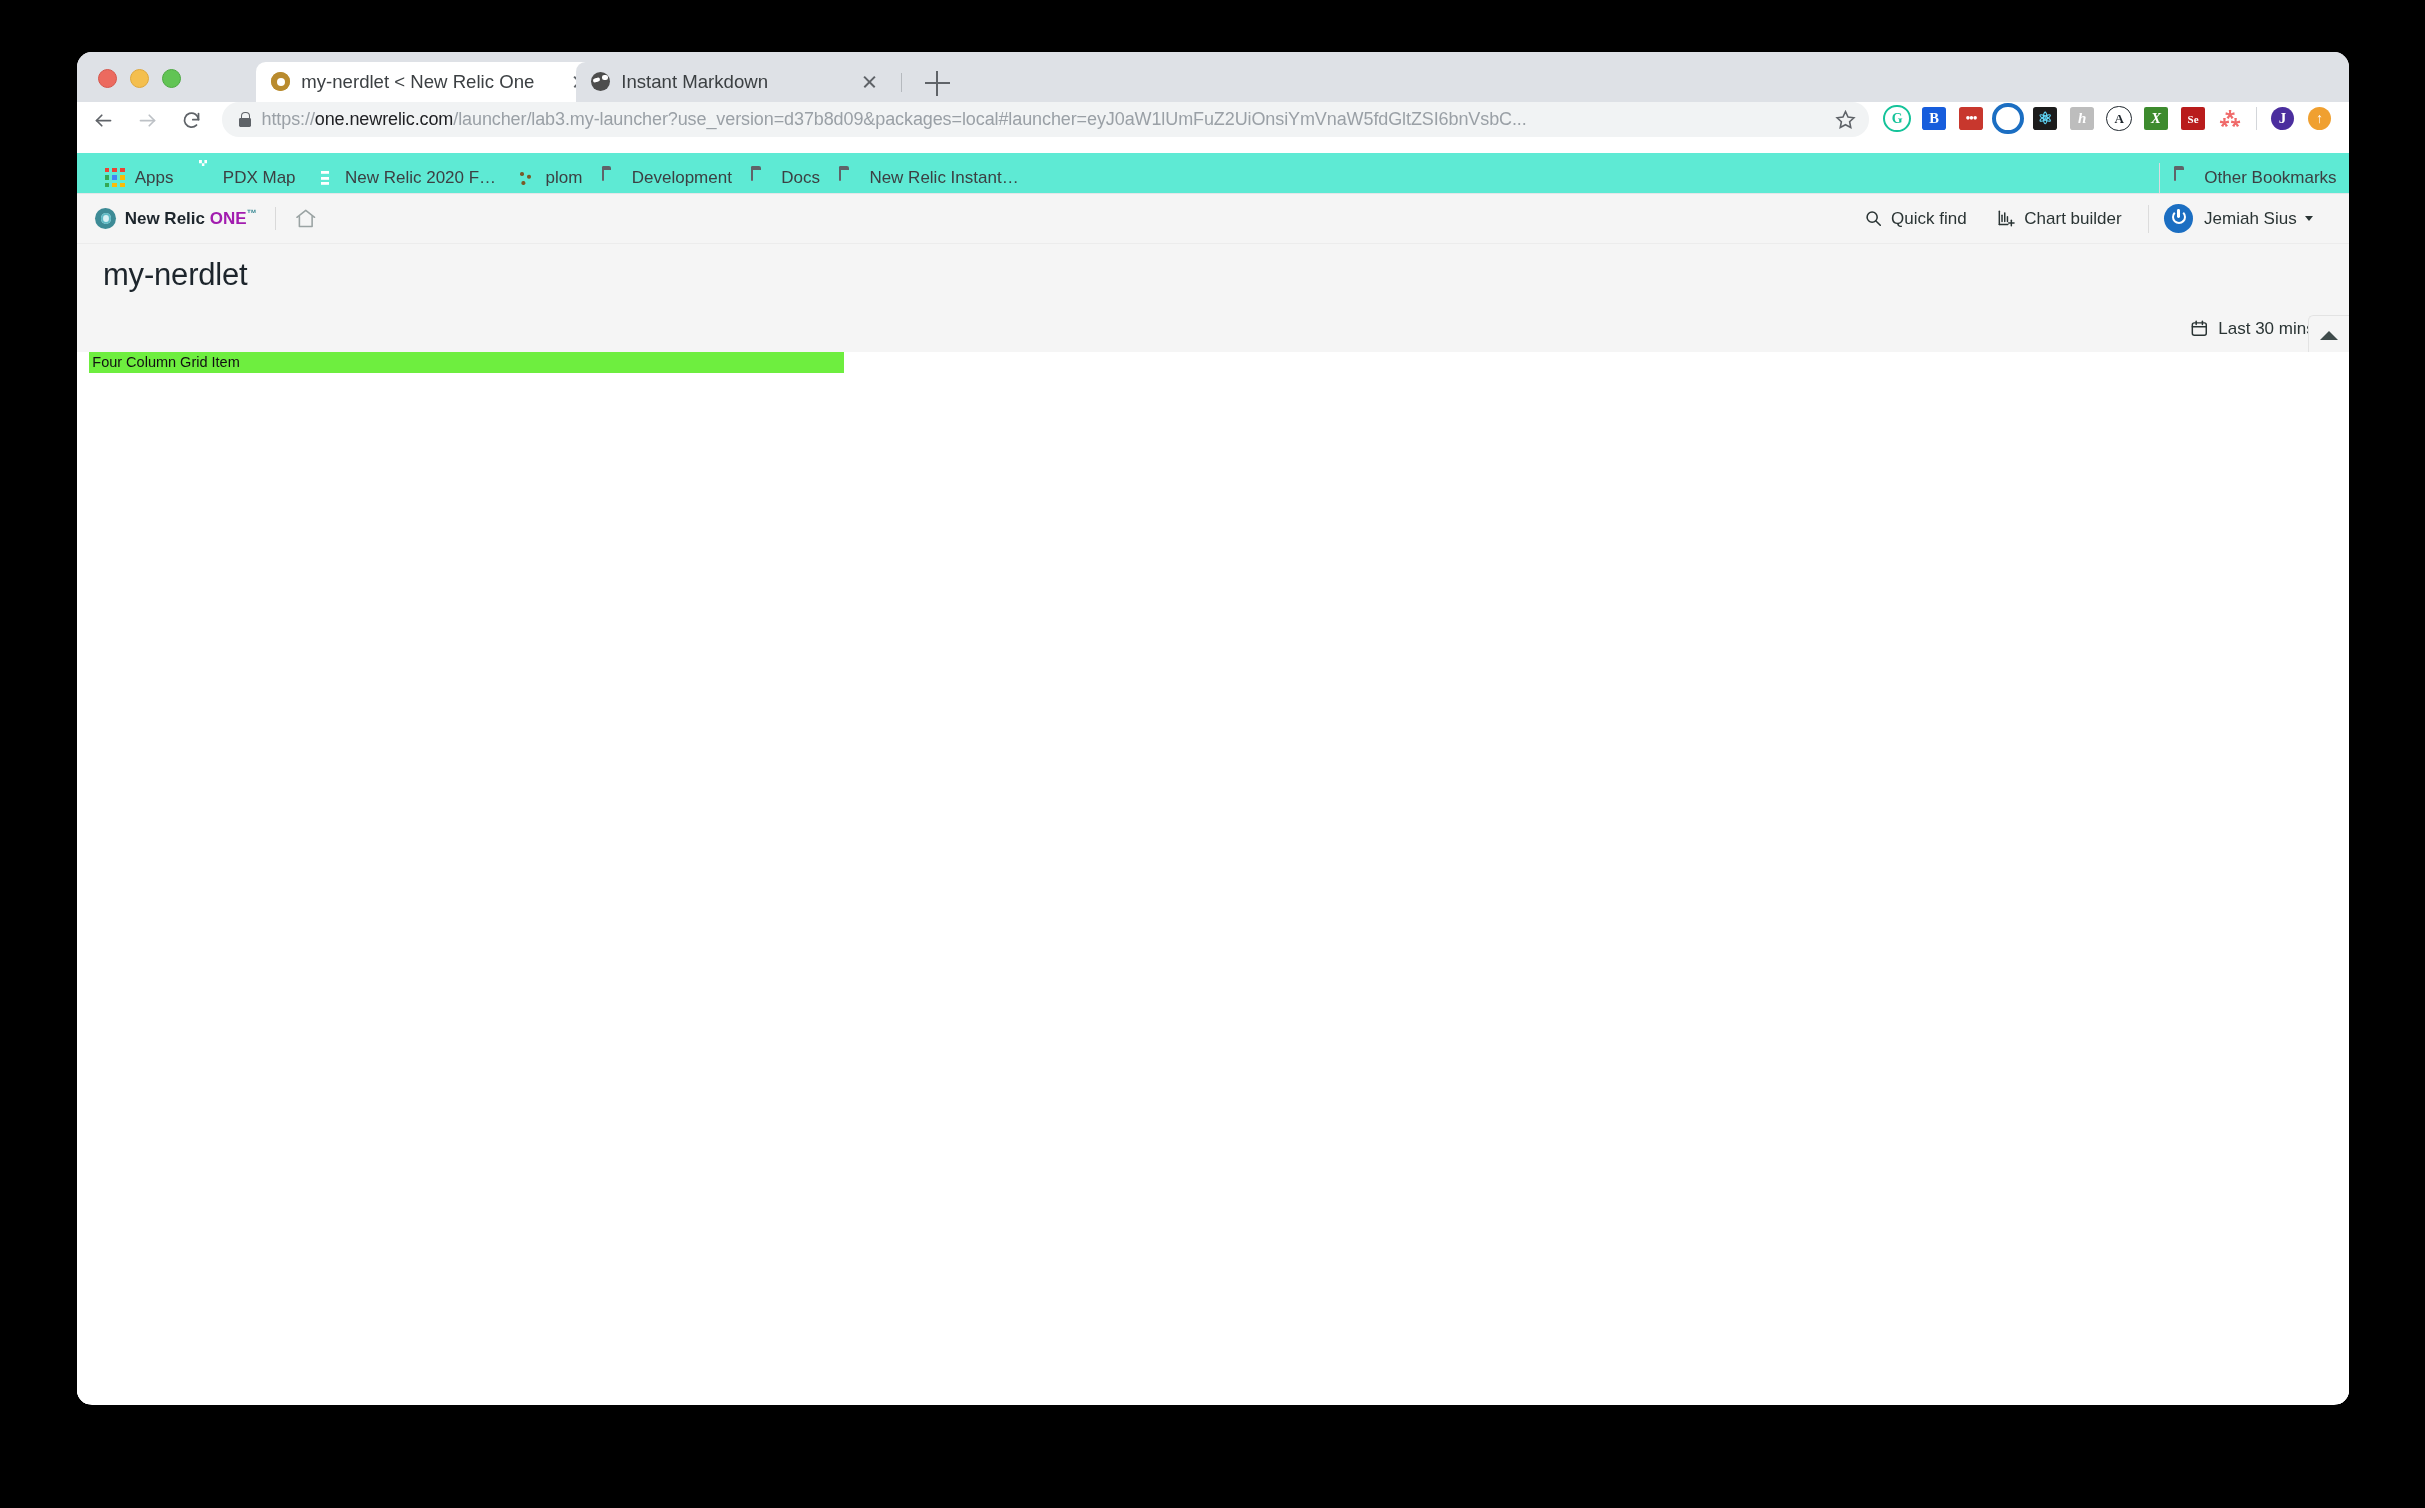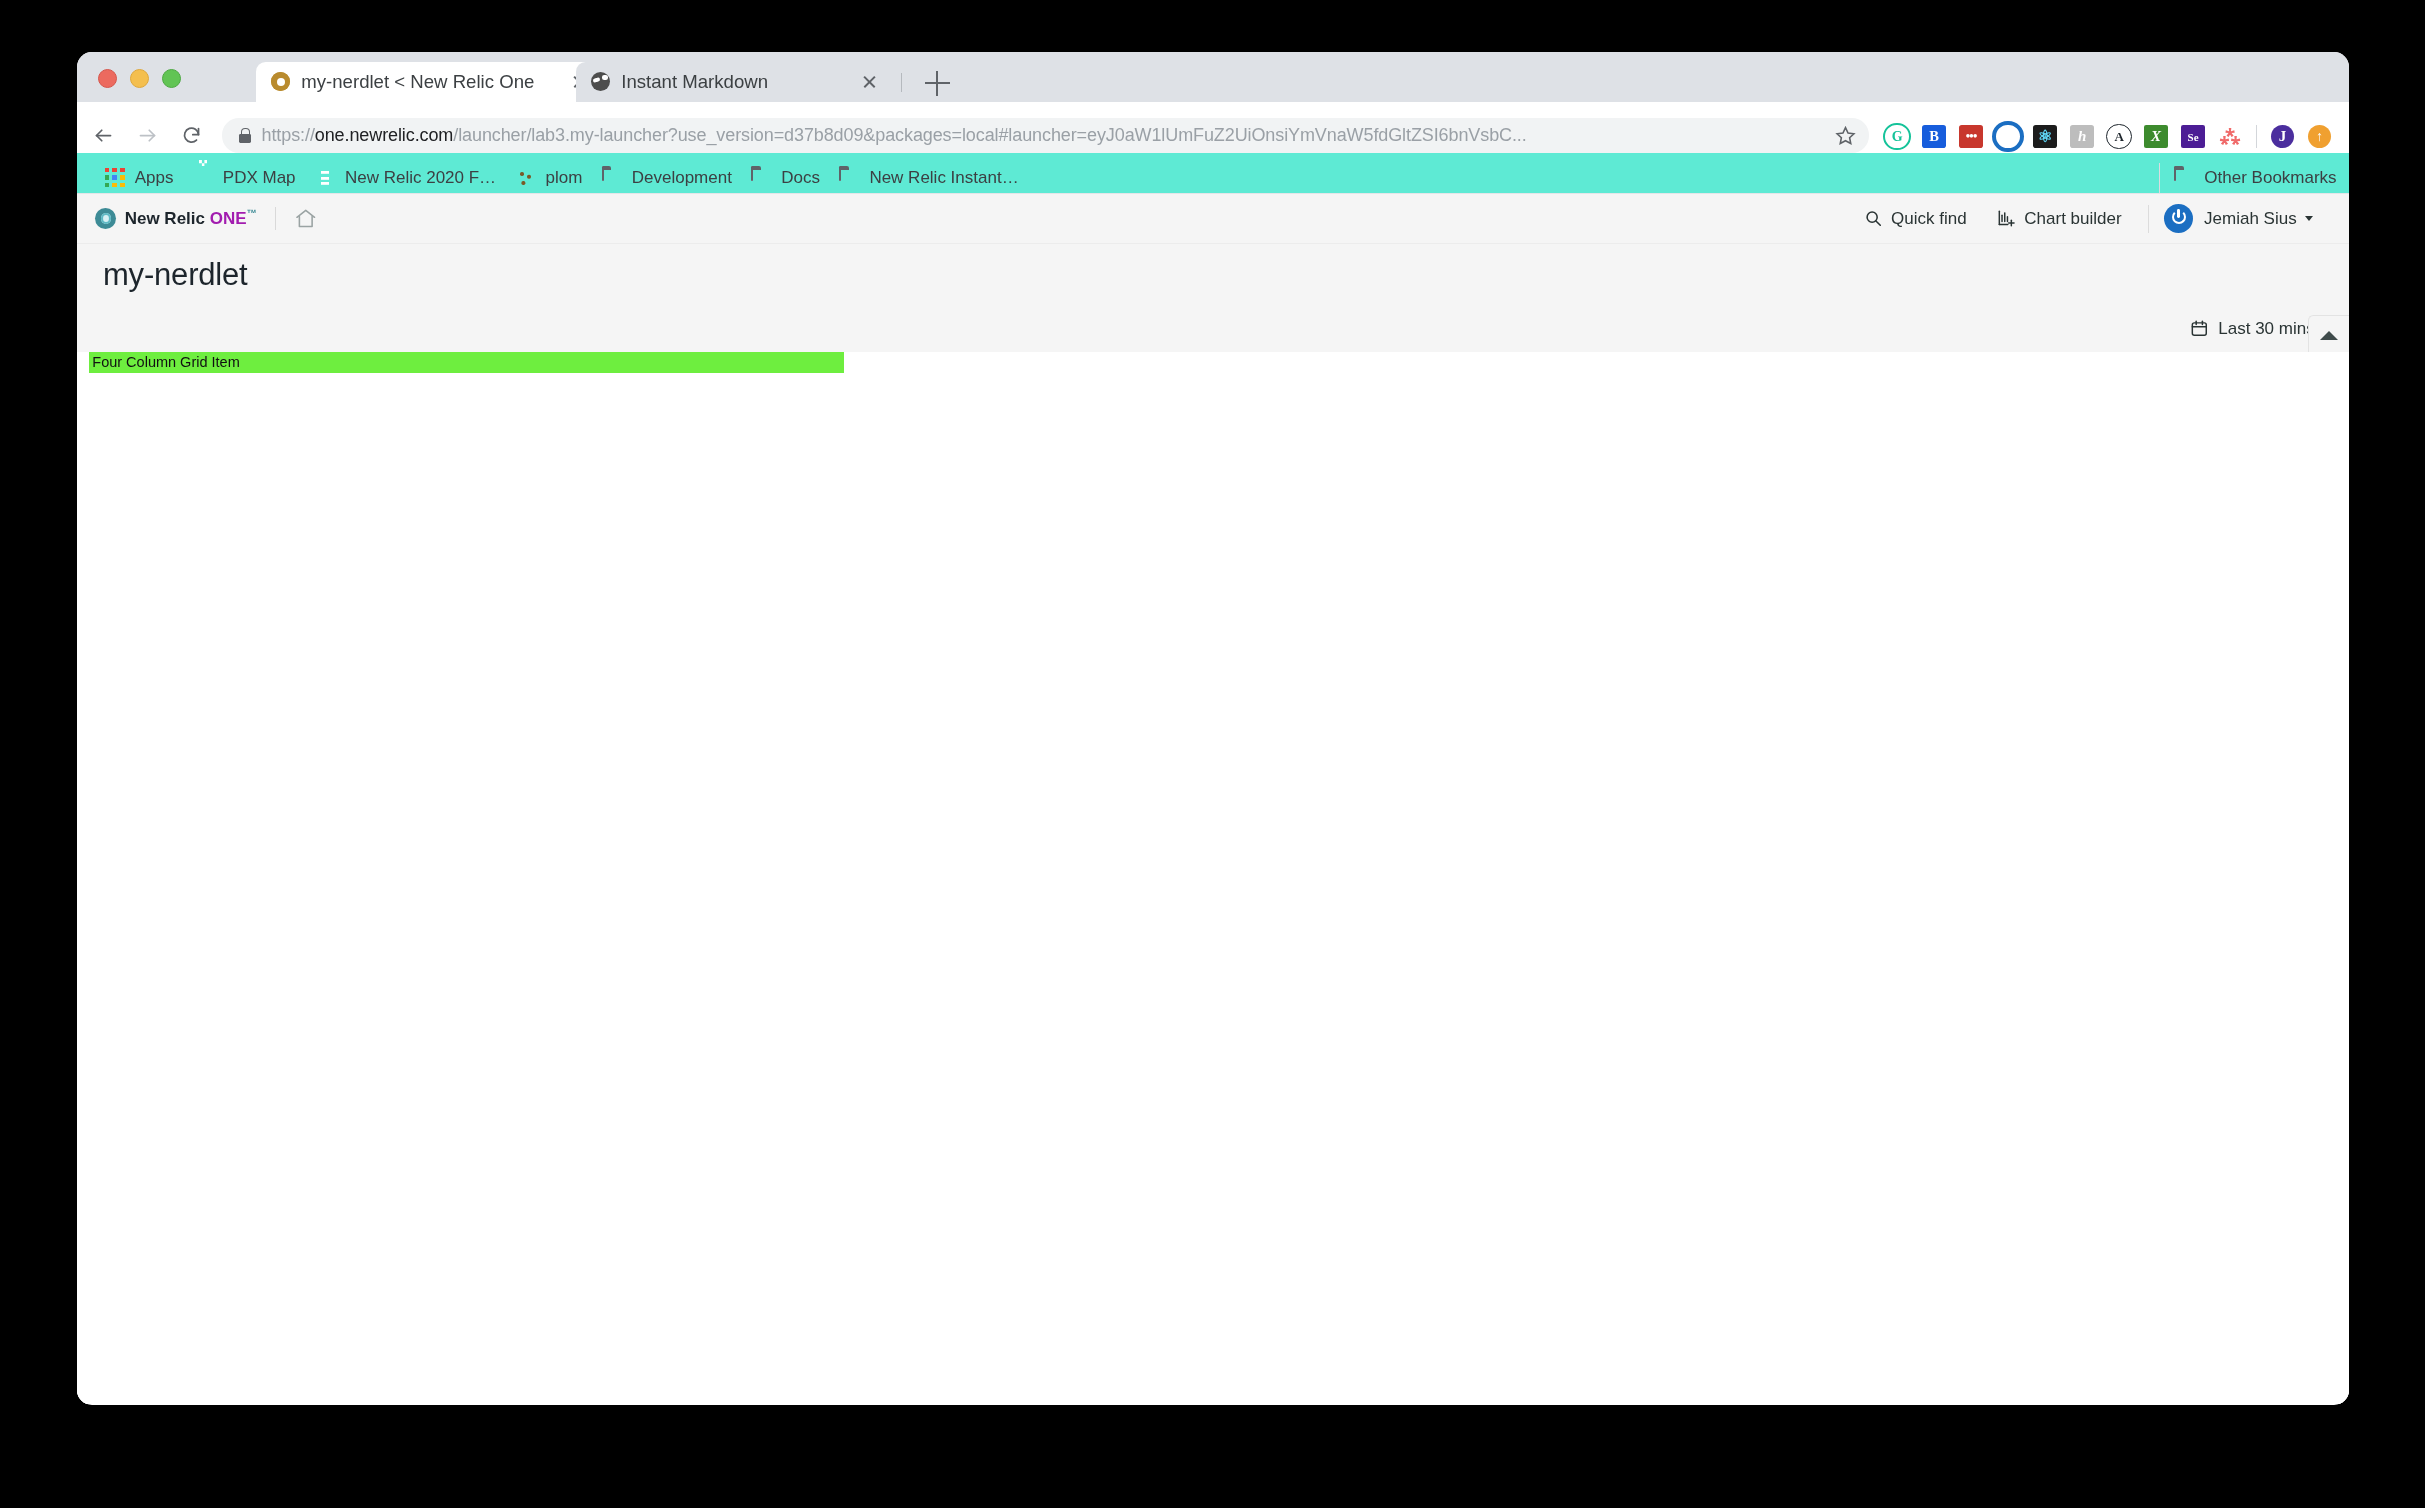--- a/index.html
+++ b/index.html
@@ -156,21 +156,21 @@
   }
   #new-tab-button::before { left: 0; top: 11px; width: 25px; height: 2.1px; }
   #new-tab-button::after  { left: 11px; top: 0; width: 2.1px; height: 25px; }
 
   
   #toolbar {
     position: relative;
     height: 51px;
     background: #ffffff;
     display: flex;
-    align-items: flex-end;
+    align-items: flex-start;
   }
   .nav-btn {
     width: 36px;
     height: 36px;
     margin-left: 8.3px;
     position: relative;
     flex: 0 0 36px;
   }
   .nav-btn svg { position: absolute; left: 7.6px; top: 7.6px; }
 
@@ -625,21 +625,21 @@
       <span class="ext-icon">
         <span class="ext-sq" style="background:#bdbdbd;border-radius:2.8px;font-family:'Liberation Serif',serif;font-style:italic;">h</span>
       </span>
       <span class="ext-icon">
         <span class="ext-sq ext-circle" style="background:#ffffff;color:#1d252c;border:1.7px solid #1d252c;font-size:13px;">A</span>
       </span>
       <span class="ext-icon">
         <span class="ext-sq" style="background:#3d8b2e;border-radius:2.1px;font-style:italic;">X</span>
       </span>
       <span class="ext-icon">
-        <span class="ext-sq" style="background:#4c1d95;border-radius:2.1px;font-size:11px;">Se</span>
+        <span class="ext-sq" style="background:#b91c1c;border-radius:2.1px;font-size:11px;">Se</span>
       </span>
       <span class="ext-icon">
         <span class="ext-sq" style="background:#ffffff;color:#f06a6a;font-size:18px;line-height:7px;">⁂</span>
       </span>
       <span class="ext-divider"></span>
       <span class="ext-icon">
         <span class="ext-sq ext-circle" style="background:#4b2e9e;font-size:15px;">J</span>
       </span>
       <span class="ext-icon">
         <span class="ext-sq ext-circle" style="background:#f0a030;font-size:14px;">↑</span>

